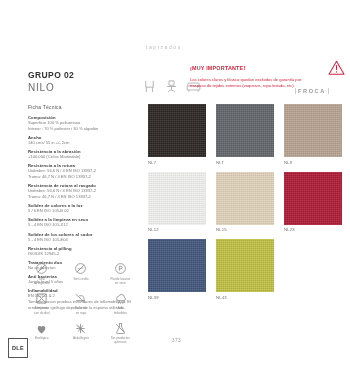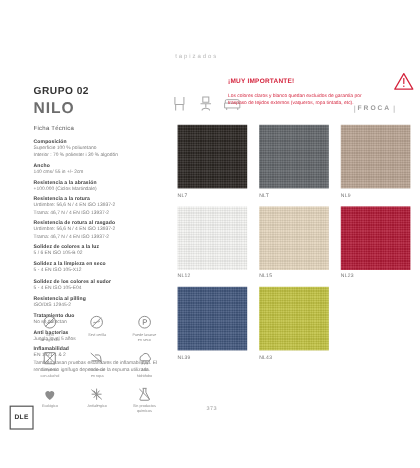--- a/index.html
+++ b/index.html
@@ -16,21 +16,21 @@
   
   .header-word {
     position: absolute; left: 146px; top: 44px;
     font-size: 5px; letter-spacing: 1.6px; color: #b9b9b9;
     font-weight: 400;
   }
 
   
   .title-block { position: absolute; left: 28px; top: 70px; }
   .grupo { font-size: 8.5px; font-weight: bold; letter-spacing: .4px; color: #333; }
-  .nilo  { font-size: 13px; font-weight: 700; letter-spacing: .8px; color: #6d6d6d; margin-top: 2px; }
+  .nilo  { font-size: 10px; font-weight: 400; letter-spacing: .8px; color: #6d6d6d; margin-top: 2px; }
 
   
   .picto-row { position: absolute; left: 142px; top: 79px; display: flex; gap: 7px; align-items: flex-end; }
   .picto { width: 15px; height: 15px; opacity: .85; }
   .picto svg { width: 100%; height: 100%; display: block; }
 
   
   .warn { position: absolute; left: 190px; top: 60px; width: 155px; }
   .warn-head { display: flex; align-items: center; justify-content: space-between; }
   .warn-title { font-size: 5.4px; font-weight: bold; color: #d4233c; letter-spacing: .2px; }

